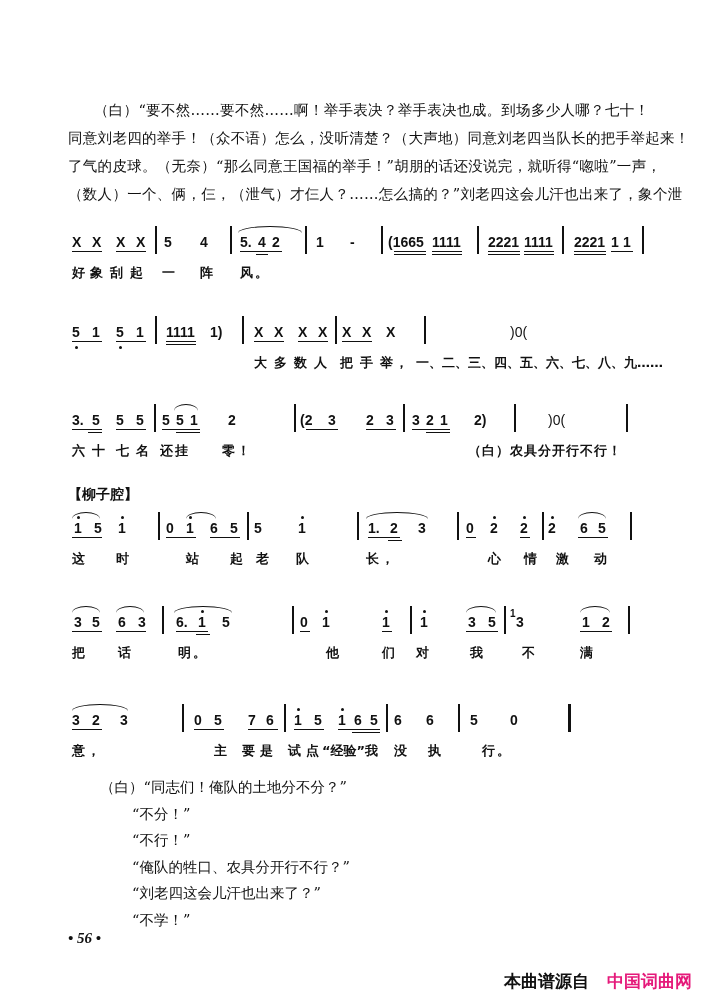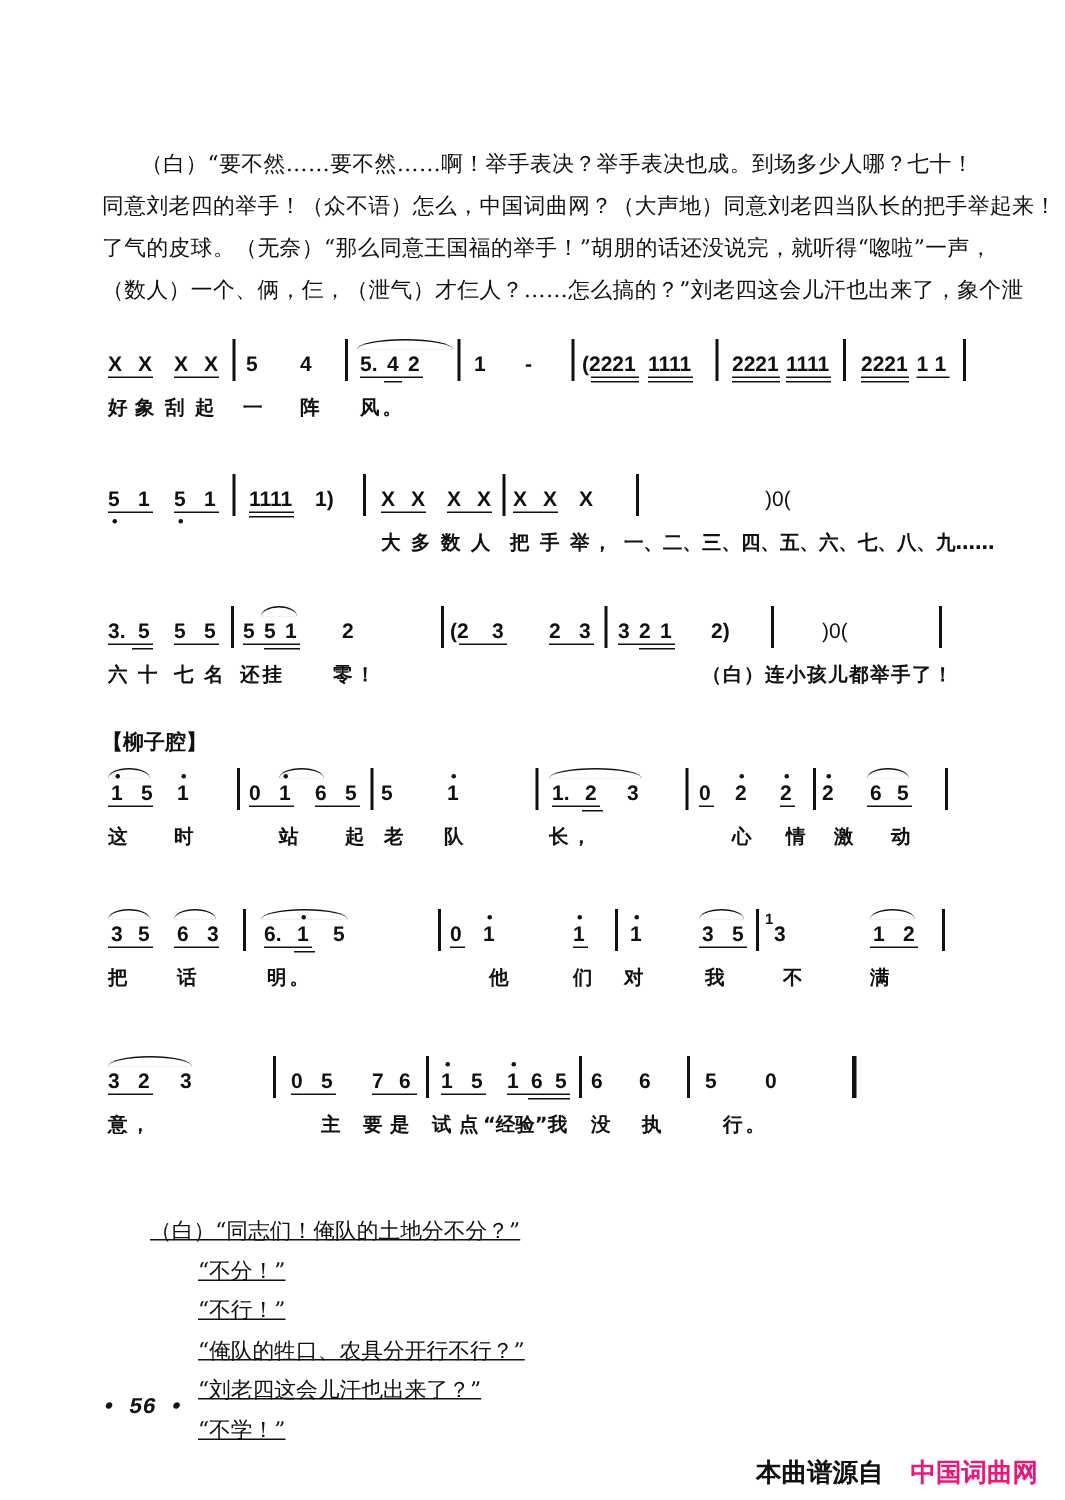--- a/index.html
+++ b/index.html
@@ -16,31 +16,31 @@
        letter-spacing:2px;white-space:nowrap;line-height:18px;}
   .bar{position:absolute;top:-6px;width:1.5px;height:28px;background:#111;}
   .ul{position:absolute;height:1px;background:#111;}
   .slur{position:absolute;border-top:1.5px solid #111;border-radius:50% 50% 0 0 / 100% 100% 0 0;height:6px;}
   .dot-top{position:absolute;width:3px;height:3px;background:#111;border-radius:50%;}
   .dot-bot{position:absolute;width:3px;height:3px;background:#111;border-radius:50%;}
   .section-label{position:absolute;left:68px;top:486px;font-family:"DejaVu Sans",sans-serif;font-weight:bold;font-size:14px;}
   .dialog{position:absolute;left:100px;font-family:"DejaVu Serif","Liberation Serif",serif;font-size:14.5px;line-height:26px;white-space:nowrap;}
   .dialog .ln{height:26.5px;}
   .dialog .ln.sub{padding-left:32px;}
-  .page-num{position:absolute;left:68px;top:930px;font-family:Liberation Mono, monospace;font-style:italic;font-weight:bold;font-size:15px;}
+  .page-num{position:absolute;left:68px;top:930px;font-family:Liberation Serif, serif;font-style:italic;font-weight:bold;font-size:15px;}
   .source{position:absolute;left:504px;top:970px;font-family:"DejaVu Sans",sans-serif;font-weight:bold;font-size:17px;white-space:nowrap;}
   .source .b{color:#111;}
   .source .p{color:#e5197a;margin-left:18px;}
 </style>
 </head>
 <body>
 
 <div class="prose" style="top:96px;">
   <div class="ln indent">（白）“要不然……要不然……啊！举手表决？举手表决也成。到场多少人哪？七十！</div>
-  <div class="ln">同意刘老四的举手！（众不语）怎么，中国词曲网？（大声地）同意刘老四当队长的把手举起来！</div>
+  <div class="ln">同意刘老四的举手！（众不语）怎么，没听清楚？（大声地）同意刘老四当队长的把手举起来！</div>
   <div class="ln">了气的皮球。（无奈）“那么同意王国福的举手！”胡朋的话还没说完，就听得“唿啦”一声，</div>
   <div class="ln">（数人）一个、俩，仨，（泄气）才仨人？……怎么搞的？”刘老四这会儿汗也出来了，象个泄</div>
 </div>
 
 <div class="staff" style="top:232px;">
   <span class="n" style="left:2px">X</span>
   <span class="n" style="left:22px">X</span>
   <span class="n" style="left:46px">X</span>
   <span class="n" style="left:66px">X</span>
   <div class="ul" style="left:2px;top:19px;width:30px"></div>
@@ -52,21 +52,21 @@
   <div class="slur" style="left:168px;top:-6px;width:64px"></div>
   <span class="n" style="left:170px">5.</span>
   <span class="n" style="left:188px">4</span>
   <span class="n" style="left:202px">2</span>
   <div class="ul" style="left:170px;top:19px;width:42px"></div>
   <div class="ul" style="left:186px;top:22px;width:12px"></div>
   <div class="bar" style="left:235px"></div>
   <span class="n" style="left:246px">1</span>
   <span class="n" style="left:280px">-</span>
   <div class="bar" style="left:311px"></div>
-  <span class="n" style="left:318px">(2221</span>
+  <span class="n" style="left:318px">(1665</span>
   <span class="n" style="left:362px">1111</span>
   <div class="ul" style="left:324px;top:19px;width:32px"></div>
     <div class="ul" style="left:324px;top:22px;width:32px"></div>
   <div class="ul" style="left:362px;top:19px;width:30px"></div>
     <div class="ul" style="left:362px;top:22px;width:30px"></div>
   <div class="bar" style="left:407px"></div>
   <span class="n" style="left:418px">2221</span>
   <span class="n" style="left:454px">1111</span>
   <div class="ul" style="left:418px;top:19px;width:32px"></div>
     <div class="ul" style="left:418px;top:22px;width:32px"></div>
@@ -159,21 +159,21 @@
   <span class="n" style="left:404px">2)</span>
   <div class="bar" style="left:444px"></div>
   <span class="n" style="left:478px;font-weight:normal">)0(</span>
   <div class="bar" style="left:556px"></div>
   <span class="lyr" style="left:2px">六</span>
   <span class="lyr" style="left:22px">十</span>
   <span class="lyr" style="left:46px">七</span>
   <span class="lyr" style="left:66px">名</span>
   <span class="lyr" style="left:90px">还挂</span>
   <span class="lyr" style="left:152px">零！</span>
-  <span class="lyr" style="left:398px;letter-spacing:1px">（白）连小孩儿都举手了！</span>
+  <span class="lyr" style="left:398px;letter-spacing:1px">（白）农具分开行不行！</span>
 </div>
 
 <div class="section-label">【柳子腔】</div>
 
 <div class="staff" style="top:518px;">
   <div class="slur" style="left:2px;top:-6px;width:28px"></div>
   <span class="n" style="left:4px">1</span>
   <div class="dot-top" style="left:7px;top:-2px"></div>
   <span class="n" style="left:24px">5</span>
   <div class="ul" style="left:2px;top:19px;width:30px"></div>
@@ -315,21 +315,21 @@
   <span class="lyr" style="left:172px">要</span>
   <span class="lyr" style="left:190px">是</span>
   <span class="lyr" style="left:218px">试</span>
   <span class="lyr" style="left:236px">点</span>
   <span class="lyr" style="left:252px;letter-spacing:0">“经验”我</span>
   <span class="lyr" style="left:324px">没</span>
   <span class="lyr" style="left:358px">执</span>
   <span class="lyr" style="left:412px">行。</span>
 </div>
 
-<div class="dialog" style="top:808px;text-decoration:underline;">
+<div class="dialog" style="top:774px;">
   <div class="ln">（白）“同志们！俺队的土地分不分？”</div>
   <div class="ln sub">“不分！”</div>
   <div class="ln sub">“不行！”</div>
   <div class="ln sub">“俺队的牲口、农具分开行不行？”</div>
   <div class="ln sub">“刘老四这会儿汗也出来了？”</div>
   <div class="ln sub">“不学！”</div>
 </div>
 
 <div class="page-num">• 56 •</div>
 <div class="source">

